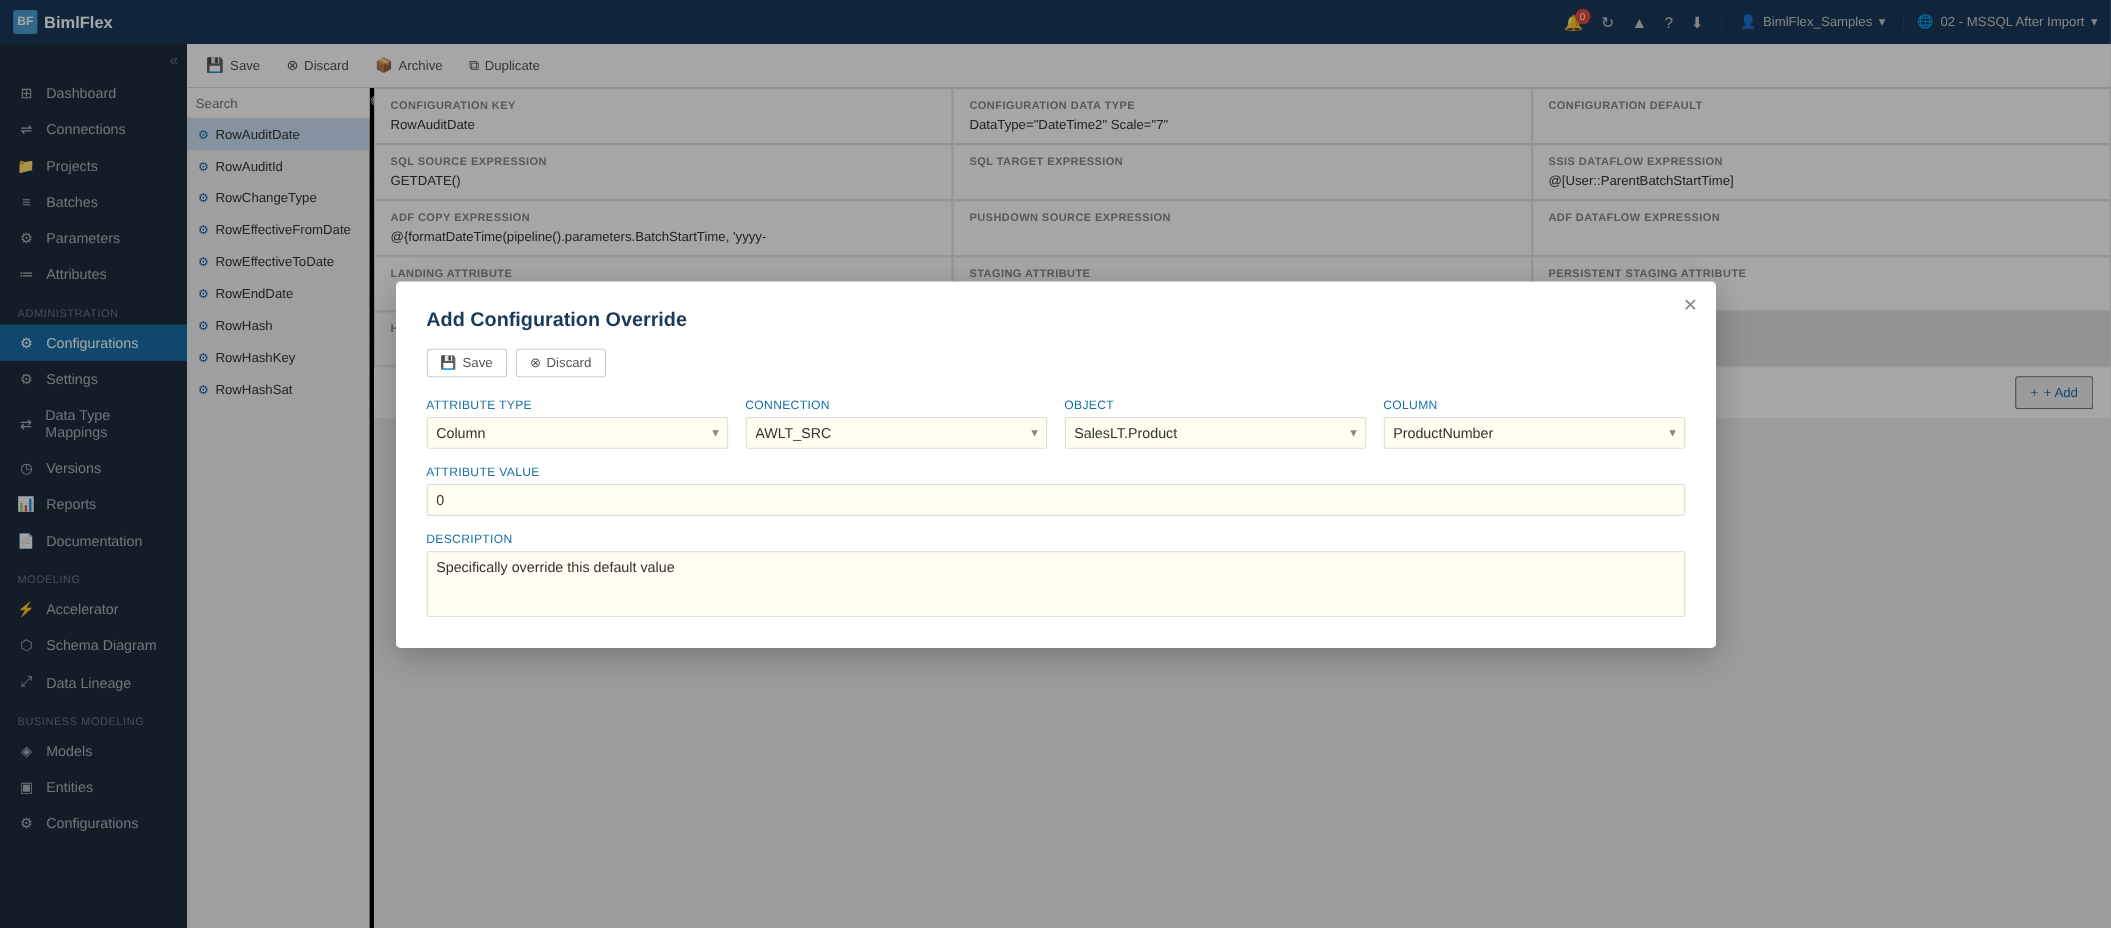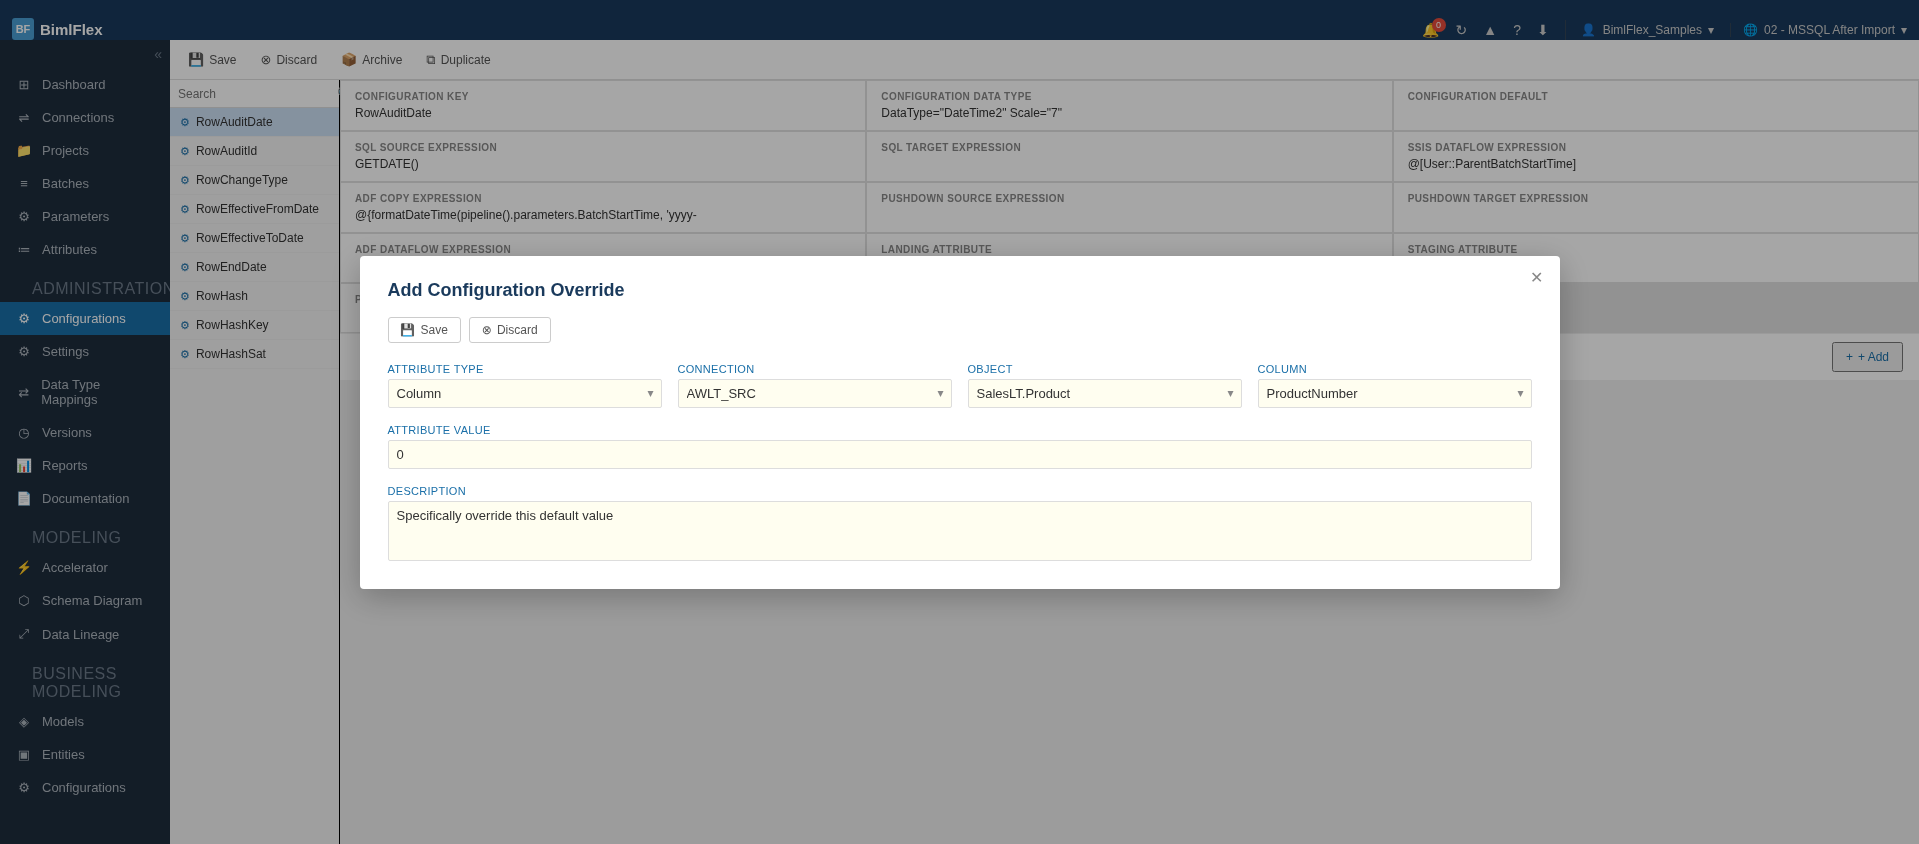--- a/index.html
+++ b/index.html
@@ -3,21 +3,21 @@
   <meta charset="utf-8">
   <style>
     * { box-sizing: border-box; margin: 0; padding: 0; }
     body { font-family: 'Segoe UI', Arial, sans-serif; font-size: 13px; background: #e8e8e8; overflow: hidden; }
 
     
     .top-bar {
       height: 40px;
       background: #1a3a5c;
       display: flex;
-      align-items: flex-end;
+      align-items: center;
       justify-content: space-between;
       padding: 0 12px;
       color: #fff;
     }
     .top-bar-left { display: flex; align-items: center; gap: 8px; }
     .top-bar-logo { font-size: 15px; font-weight: bold; color: #fff; display: flex; align-items: center; gap: 6px; }
     .logo-icon { width: 22px; height: 22px; background: #4a9fd4; border-radius: 3px; display: flex; align-items: center; justify-content: center; font-size: 11px; font-weight: bold; }
     .top-bar-right { display: flex; align-items: center; gap: 16px; }
     .top-bar-icon { color: #ccc; cursor: pointer; font-size: 14px; position: relative; }
     .top-bar-badge { position: absolute; top: -4px; right: -6px; background: #e74c3c; border-radius: 50%; width: 14px; height: 14px; font-size: 9px; display: flex; align-items: center; justify-content: center; color: #fff; }
@@ -45,21 +45,21 @@
       align-items: center;
       gap: 10px;
       padding: 9px 16px;
       cursor: pointer;
       color: #adb5bd;
       font-size: 13px;
       transition: background 0.15s;
     }
     .sidebar-item.active { background: #1a6fa8; color: #fff; }
     .sidebar-item .icon { font-size: 13px; width: 16px; text-align: center; }
-    .sidebar-section { font-size: 16px; color: #6c7a89; padding: 14px 32px 4px; letter-spacing: 0.5px; text-transform: uppercase; }
+    .sidebar-section { font-size: 10px; color: #6c7a89; padding: 14px 16px 4px; letter-spacing: 0.5px; text-transform: uppercase; }
 
     
     .main-content { flex: 1; display: flex; flex-direction: column; overflow: hidden; }
 
     
     .toolbar {
       height: 40px;
       background: #fff;
       border-bottom: 1px solid #ddd;
       display: flex;
@@ -75,21 +75,21 @@
     }
     .toolbar-btn .icon { font-size: 13px; }
 
     
     .content-area { display: flex; flex: 1; overflow: hidden; }
 
     
     .list-panel {
       width: 170px;
       background: #f5f5f5;
-      border-right: 1px solid #000000;
+      border-right: 4px solid #000000;
       display: flex;
       flex-direction: column;
       flex-shrink: 0;
     }
     .list-search {
       display: flex; align-items: center;
       padding: 6px 8px;
       border-bottom: 1px solid #ddd;
       background: #fff;
       gap: 4px;
@@ -416,24 +416,20 @@
           <div class="detail-cell">
             <div class="detail-cell-label">ADF COPY EXPRESSION</div>
             <div class="detail-cell-value">@{formatDateTime(pipeline().parameters.BatchStartTime, 'yyyy-</div>
           </div>
 
           <div class="detail-cell">
             <div class="detail-cell-label">PUSHDOWN SOURCE EXPRESSION</div>
             <div class="detail-cell-value"></div>
           </div>
           <div class="detail-cell">
-            <div class="detail-cell-label">PUSHDOWN TARGET EXPRESSION</div>
-            <div class="detail-cell-value"></div>
-          </div>
-          <div class="detail-cell">
             <div class="detail-cell-label">ADF DATAFLOW EXPRESSION</div>
             <div class="detail-cell-value"></div>
           </div>
 
           <div class="detail-cell">
             <div class="detail-cell-label">LANDING ATTRIBUTE</div>
             <div class="detail-cell-value"></div>
           </div>
           <div class="detail-cell">
             <div class="detail-cell-label">STAGING ATTRIBUTE</div>

